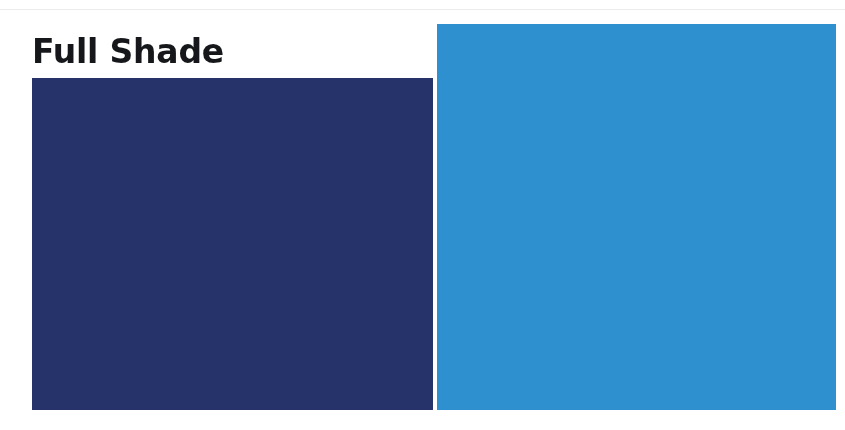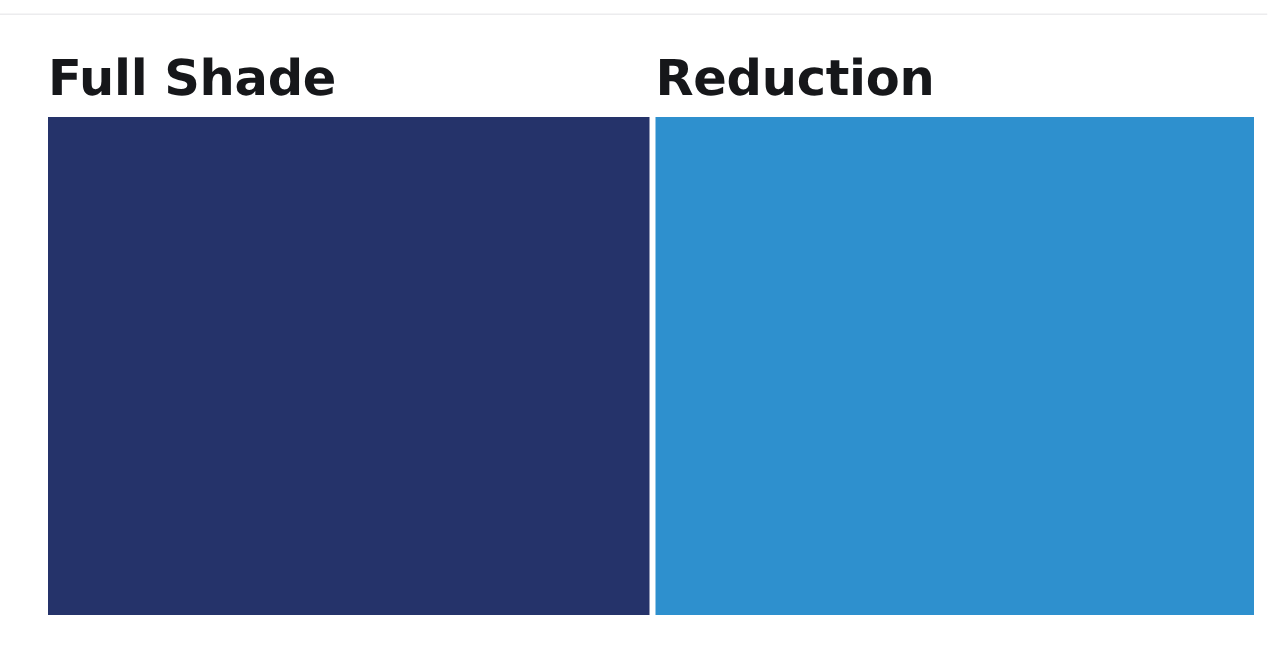--- a/index.html
+++ b/index.html
@@ -81,20 +81,19 @@
 
   <div class="swatch-board">
     <div class="columns">
 
       <div class="column col-full-shade">
         <div class="swatch-label" style="color: rgb(22, 23, 26);">Full Shade</div>
         <div class="swatch-chip" style="background-color: rgb(37, 51, 106);"></div>
       </div>
 
       <div class="column col-reduction">
-        <div class="swatch-label" style="color: rgb(22, 23, 26);">Reduction</div>
         <div class="swatch-chip" style="background-color: rgb(46, 144, 206);"></div>
       </div>
 
     </div>
   </div>
 
 </div>
 
 </body></html>

